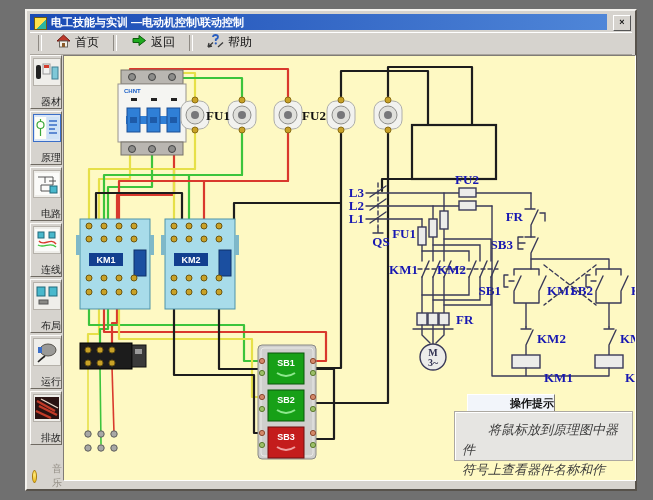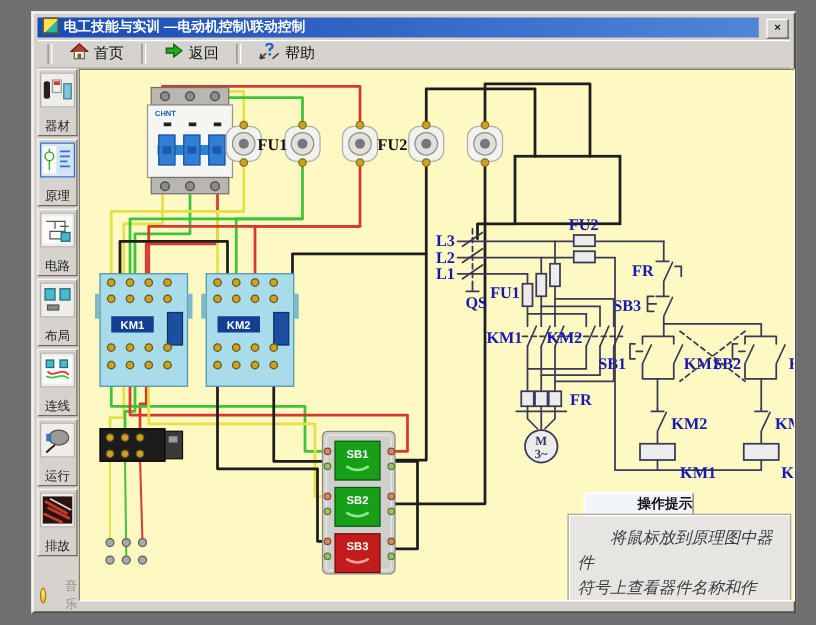--- a/index.html
+++ b/index.html
@@ -2,54 +2,54 @@
 <html><head>
 <meta charset="utf-8">
 <style>
   html,body{margin:0;padding:0}
   body{width:653px;height:500px;background:#707070;position:relative;overflow:hidden;
        font-family:"Liberation Sans",sans-serif;-webkit-font-smoothing:antialiased}
   .window{position:absolute;left:25px;top:9px;width:612px;height:482px;background:#d6d3ce;
           border:2px solid;border-color:#f4f2ee #57524b #57524b #f4f2ee;box-sizing:border-box}
   
   .titlebar{position:absolute;left:3px;top:3px;right:28px;height:16px;
-            background:linear-gradient(90deg,#1a4ab4,#4f86d8);display:flex;align-items:flex-start;
+            background:linear-gradient(90deg,#1a4ab4,#4f86d8);display:flex;align-items:flex-end;
             padding:0 4px;gap:4px}
   .titlebar .t{color:#fff;font-size:11px;font-weight:bold;white-space:nowrap;overflow:hidden}
   .appicon{width:11px;height:11px;background:linear-gradient(135deg,#ffe14d 55%,#2bb5a0 55%);
            border:1px solid #6d5a10;flex:0 0 auto}
   .closebtn{position:absolute;top:4px;right:4px;width:16px;height:14px;background:#d6d3ce;
             border:1px solid;border-color:#fff #555 #555 #fff;font-size:9px;font-weight:bold;
             line-height:12px;text-align:center;color:#111;cursor:default}
   
   .toolbar{position:absolute;left:3px;top:21px;right:3px;height:22px;display:flex;align-items:center;
            border-bottom:1px solid #a9a59e;box-shadow:0 1px 0 #fff inset;padding-left:4px;gap:2px}
   .tsep{width:2px;height:16px;border-left:1px solid #8e8a84;border-right:1px solid #fff;margin:0 4px}
   .tbtn{display:flex;gap:4px;height:18px;padding:0 8px;font-size:12px;color:#111}
   
   .sidebar{position:absolute;left:3px;top:44px;width:32px;bottom:4px;display:flex;flex-direction:column}
   .sbtn{height:52px;margin-bottom:2px;background:#d6d3ce;border:1px solid;
         border-color:#fbfaf8 #6f6a62 #6f6a62 #fbfaf8;display:flex;flex-direction:column;
-        align-items:center;justify-content:center;gap:10px}
+        align-items:flex-end;justify-content:center;gap:10px}
   .sbtn .ic{width:26px;height:26px;background:#efeeea;border:1px solid #b5b1aa;display:flex;
             align-items:center;justify-content:center;overflow:hidden}
   .sbtn.sel .ic{background:#dbe7f7;border:1px solid #3a6ec8}
   .sbtn .lb{font-size:10px;color:#222;line-height:11px}
   .music{margin-top:auto;height:18px;display:flex;align-items:center;gap:15px;padding-left:2px}
   .music .dot{width:11px;height:11px;border-radius:50%;background:radial-gradient(circle at 35% 35%,#ffe97a,#e8b50f);border:1px solid #a87908}
   .music .lb{font-size:10px;color:#979289}
   
   .canvas{position:absolute;left:36px;top:44px;width:573px;height:426px;background:#fef9c3;
           border:1px solid;border-color:#807c76 #fff #fff #807c76;box-sizing:border-box;overflow:hidden}
   .canvas svg{position:absolute;left:0;top:0}
   
   .tipTab{position:absolute;left:403px;top:338px;width:86px;height:17px;background:#f2f5fa;
           border:1px solid;border-color:#fff #7f7b74 #7f7b74 #fff;font-size:11px;font-weight:bold;
           color:#111;text-align:right;line-height:16px}
-  .tipBox{position:absolute;left:390px;top:355px;width:179px;height:70px;background:#e6e5e2;
+  .tipBox{position:absolute;left:390px;top:355px;width:179px;height:50px;background:#e6e5e2;
           border:1px solid #aca8a1;box-shadow:1px 1px 0 #fff inset;box-sizing:border-box;
           padding:8px 7px 0 7px;font-family:"Liberation Serif",serif;font-style:italic;
           font-size:13px;color:#3c3c3c;line-height:20px}
   .tipBox .l1{text-indent:26px}
   
   .wire{fill:none;stroke-width:2.2;stroke-linejoin:round;stroke-linecap:round}
   .thin{stroke-width:1.6}
   .wy{stroke:#e6e048}.wg{stroke:#3cc43c}.wr{stroke:#d9392d}.wb{stroke:#1d1d1d}
   .sch{stroke:#3a3a58;stroke-width:1.4;fill:none;stroke-linecap:round}
   .schf{fill:#ececea}
@@ -130,38 +130,38 @@
             <rect x="0" y="0" width="24" height="22" fill="#fbfbf9"></rect>
             <path d="M3,4 H18 V12 H6 V18 H20 M10,4 V10 M14,8 H21" stroke="#555" stroke-width="1" fill="none"></path>
             <rect x="15" y="13" width="7" height="7" fill="#49b8cc" stroke="#206a7c"></rect>
           </svg>
       </span>
       <span class="lb">电路</span>
     </div>
     <div class="sbtn">
       <span class="ic">
         <svg width="24" height="22" viewBox="0 0 24 22">
-            <rect x="2" y="2" width="8" height="9" fill="#49b8cc" stroke="#206a7c"></rect>
-            <rect x="14" y="2" width="8" height="9" fill="#49b8cc" stroke="#206a7c"></rect>
-            <rect x="4" y="15" width="9" height="4" fill="#8a8a86" stroke="#555"></rect>
-          </svg>
-      </span>
-      <span class="lb">布局</span>
-    </div>
-    <div class="sbtn">
-      <span class="ic">
-        <svg width="24" height="22" viewBox="0 0 24 22">
             <rect x="0" y="0" width="24" height="22" fill="#fbfbf9"></rect>
             <rect x="3" y="3" width="6" height="6" fill="#49b8cc" stroke="#206a7c"></rect>
             <rect x="14" y="3" width="6" height="6" fill="#49b8cc" stroke="#206a7c"></rect>
             <path d="M4,12 C8,18 16,8 21,15" stroke="#d9392d" stroke-width="1.4" fill="none"></path>
             <path d="M3,16 C9,20 15,12 21,18" stroke="#3cc43c" stroke-width="1.4" fill="none"></path>
           </svg>
       </span>
       <span class="lb">连线</span>
+    </div>
+    <div class="sbtn">
+      <span class="ic">
+        <svg width="24" height="22" viewBox="0 0 24 22">
+            <rect x="2" y="2" width="8" height="9" fill="#49b8cc" stroke="#206a7c"></rect>
+            <rect x="14" y="2" width="8" height="9" fill="#49b8cc" stroke="#206a7c"></rect>
+            <rect x="4" y="15" width="9" height="4" fill="#8a8a86" stroke="#555"></rect>
+          </svg>
+      </span>
+      <span class="lb">布局</span>
     </div>
     <div class="sbtn">
       <span class="ic">
         <svg width="24" height="22" viewBox="0 0 24 22">
             <ellipse cx="13" cy="9" rx="8" ry="6" fill="#9a9a98" stroke="#55524c"></ellipse>
             <rect x="3" y="6" width="4" height="6" fill="#3a6ec8"></rect>
             <path d="M10,15 C6,18 4,20 3,21" stroke="#222" stroke-width="1.6" fill="none"></path>
           </svg>
       </span>
       <span class="lb">运行</span>

